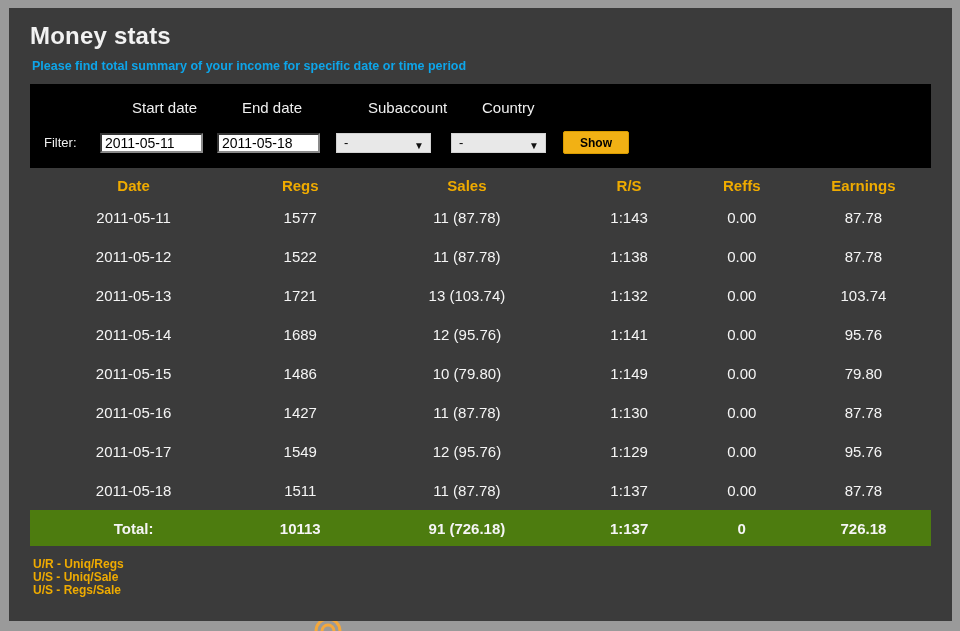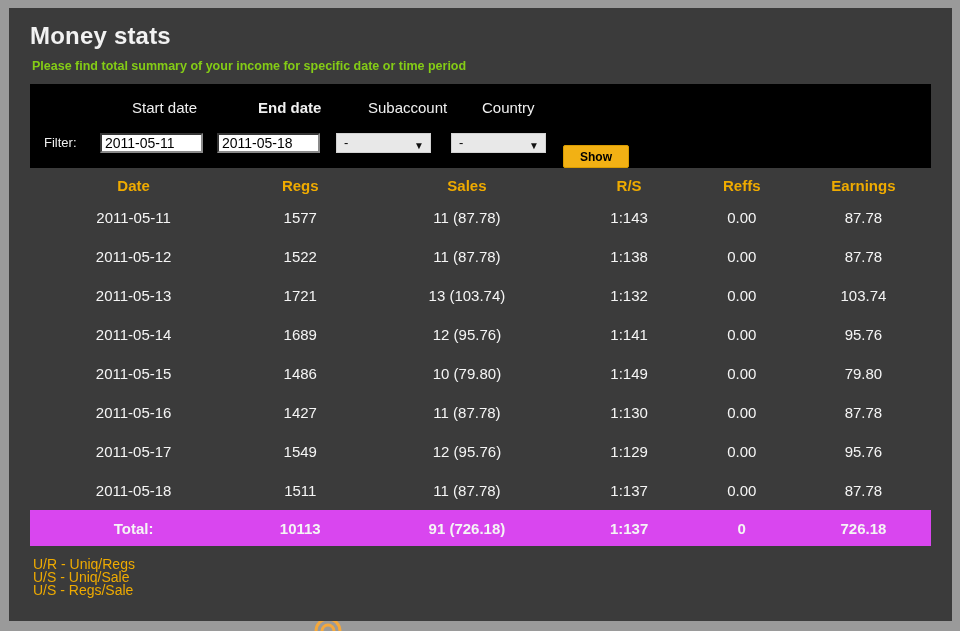--- a/index.html
+++ b/index.html
@@ -19,21 +19,21 @@
     position: absolute;
     left: 21px; top: 14px;
     color: #F2F2F2;
     font-size: 24px;
     font-weight: bold;
     letter-spacing: 0.2px;
   }
   .page-subtitle {
     position: absolute;
     left: 23px; top: 51px;
-    color: #84cc16;
+    color: #0ea5e9;
     font-size: 12.5px;
     font-weight: bold;
   }
   
   .filter-bar {
     position: absolute;
     left: 21px; top: 76px;
     width: 901px; height: 84px;
     background: #000000;
   }
@@ -44,21 +44,21 @@
     font-size: 13px;
   }
   .fb-label {
     position: absolute;
     top: 15px;
     color: #F0F0F0;
     font-size: 15px;
     margin-left: 32px;
   }
   .fb-label.start   { left: 70px;  }
-  .fb-label.end     { left: 196px; font-weight: bold; }
+  .fb-label.end     { left: 180px; }
   .fb-label.subacct { left: 306px; }
   .fb-label.country { left: 420px; }
   .fb-input {
     position: absolute;
     top: 49px;
     width: 103px; height: 20px;
     border: 2px inset #8a8a8a;
     background: #FFFFFF;
     color: #000000;
     font-size: 14px;
@@ -82,21 +82,21 @@
   .fb-select.subacct { left: 306px; }
   .fb-select.country { left: 421px; }
   .fb-select .caret {
     position: absolute;
     right: 6px; top: 3px;
     font-size: 10px;
     color: #111111;
   }
   .show-button {
     position: absolute;
-    left: 533px; top: 61px;
+    left: 533px; top: 47px;
     width: 66px; height: 23px;
     background: #F2B114;
     border: 1px solid #D99C00;
     border-radius: 2px;
     color: #000000;
     font-size: 12px;
     font-weight: bold;
     font-family: "Liberation Sans", "DejaVu Sans", sans-serif;
     cursor: pointer;
   }
@@ -124,30 +124,30 @@
   }
   .stats-table td {
     height: 39px;
     color: #F5F5F5;
     font-size: 15px;
     text-align: center;
     vertical-align: middle;
   }
   .stats-table tr.total-row td {
     height: 36px;
-    background: #d946ef;
+    background: #4d7c0f;
     font-weight: bold;
   }
   
   .legend {
     position: absolute;
     left: 24px; top: 550px;
     color: #EFAB00;
-    font-size: 14px;
-    font-weight: normal;
+    font-size: 12px;
+    font-weight: bold;
     line-height: 13px;
   }
   
   .rss-icon {
     position: absolute;
     left: 314px; top: 621px;
     width: 28px; height: 10px;
   }
 </style>
 </head>

